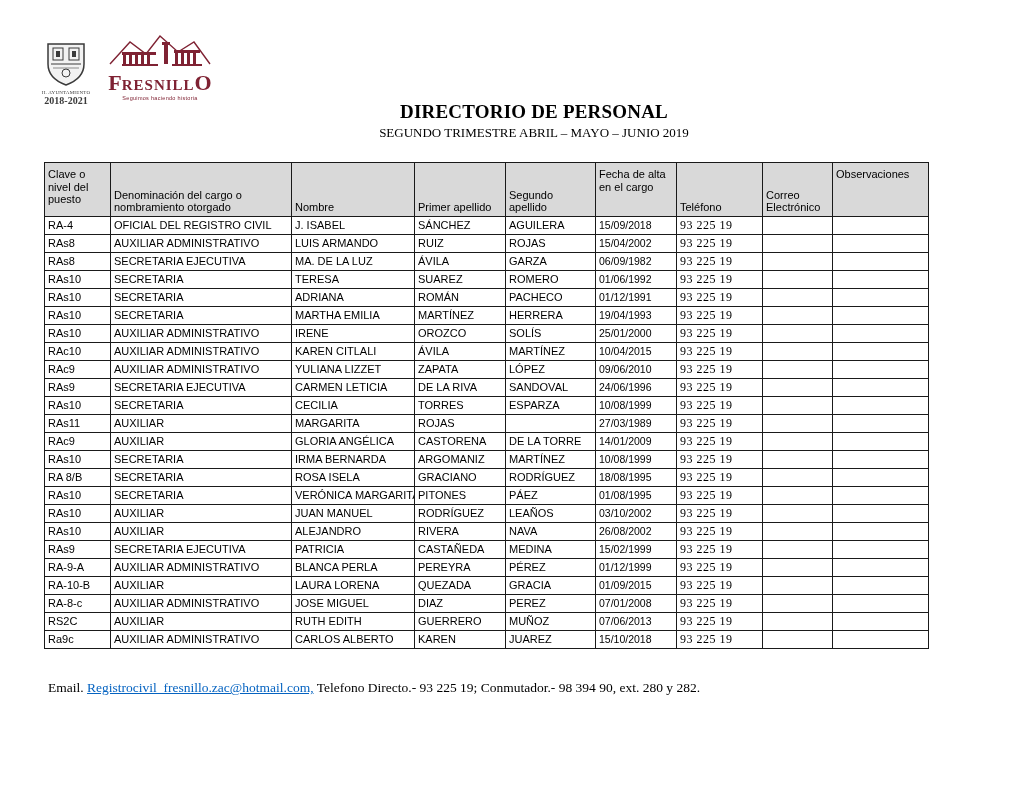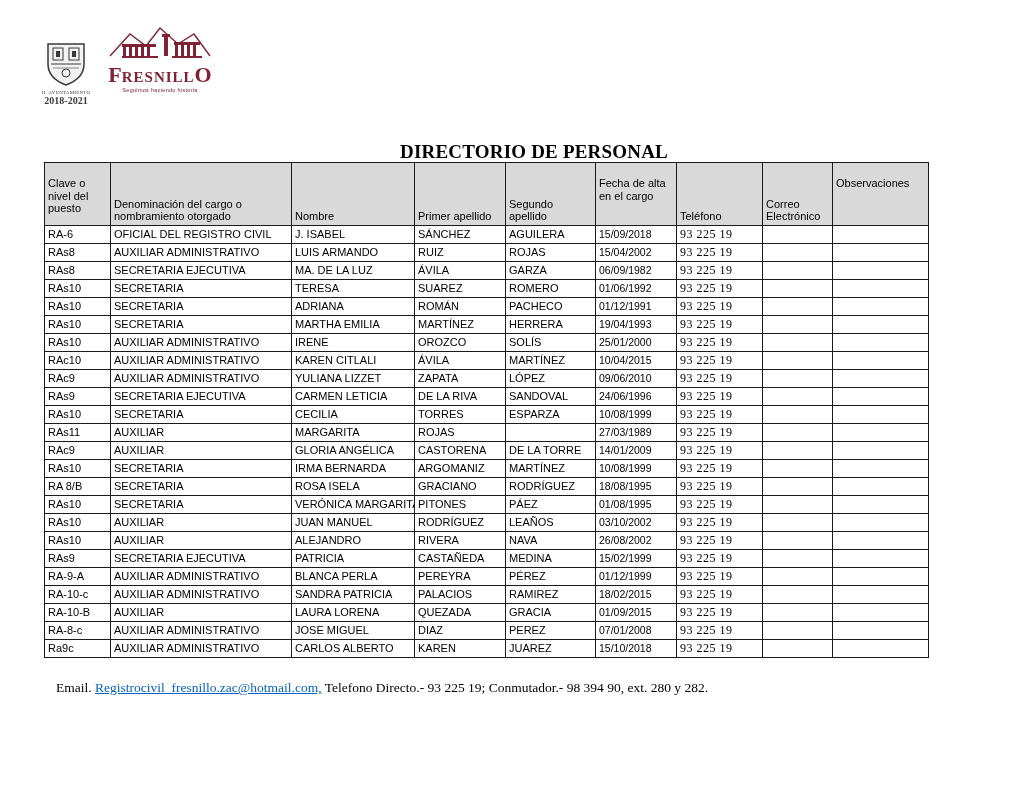--- a/index.html
+++ b/index.html
@@ -9,28 +9,28 @@
     background:#ffffff;
     font-family:"Liberation Sans",sans-serif;
     color:#000;
     overflow:hidden;
   }
   
   .logo-shield{position:absolute;left:36px;top:42px;width:60px;height:66px;text-align:center;}
   .logo-shield .shield-caption{font-family:"Liberation Serif",serif;color:#3a3a3a;line-height:1;}
   .logo-shield .cap1{font-size:5px;letter-spacing:.2px;}
   .logo-shield .cap2{font-size:10px;font-weight:bold;margin-top:1px;}
-  .logo-fresnillo{position:absolute;left:100px;top:26px;width:120px;height:66px;text-align:center;}
+  .logo-fresnillo{position:absolute;left:100px;top:34px;width:120px;height:66px;text-align:center;}
   .logo-fresnillo .wordmark{font-family:"Liberation Serif",serif;font-weight:bold;line-height:1;margin-top:0px;white-space:nowrap;}
   .logo-fresnillo .wordmark .big{font-size:22px;}
   .logo-fresnillo .wordmark .small{font-size:15px;letter-spacing:1px;}
   .logo-fresnillo .tagline{font-size:5.5px;margin-top:1px;letter-spacing:.3px;}
   
   .title-block{position:absolute;left:44px;top:101px;width:980px;text-align:center;font-family:"Liberation Serif",serif;}
-  .title-1{font-size:19px;font-weight:bold;letter-spacing:.2px;margin-top:40px;}
+  .title-1{font-size:19px;font-weight:bold;letter-spacing:.2px;}
   .title-2{font-size:14.5px;font-weight:bold;margin-top:3px;}
   .title-3{font-size:13px;margin-top:2px;}
   
   .dir-table{
     position:absolute;left:44px;top:162px;
     border-collapse:collapse;table-layout:fixed;
     width:884px;
     font-size:11px;
   }
   .dir-table th,.dir-table td{
@@ -41,32 +41,32 @@
   .dir-table th{
     background:#d9d9d9;
     font-weight:normal;
     text-align:left;
     vertical-align:bottom;
     height:46px;
     white-space:normal;
     line-height:1.15;
     padding-bottom:2px;
   }
-  .dir-table th.va-top{vertical-align:top;padding-top:14px;margin-top:36px;}
+  .dir-table th.va-top{vertical-align:top;padding-top:5px;margin-top:36px;}
   .dir-table td{height:17px;line-height:1;}
   .dir-table td.c-fecha_alta{font-size:10.5px;margin-top:24px;}
   .dir-table td.c-telefono{
     font-family:"Liberation Serif",serif;
     font-size:12px;
     letter-spacing:.5px;
     line-height:.9;
   }
   
   .footer-line{
-    position:absolute;left:56px;top:680px;width:960px;
+    position:absolute;left:48px;top:680px;width:960px;
     font-family:"Liberation Serif",serif;
     font-size:13.5px;
   }
   .footer-line a{text-decoration:underline;}
 </style>
 </head>
 <body>
 
 <div class="logo-shield">
   <svg width="44" height="44" viewBox="0 0 44 44">
@@ -101,20 +101,21 @@
     <rect x="79" y="19" width="3" height="11" fill="#7f2233"></rect>
     <rect x="85" y="19" width="3" height="11" fill="#7f2233"></rect>
     <rect x="64" y="30" width="30" height="2" fill="#7f2233"></rect>
   </svg>
   <div class="wordmark" style="color:#7f2233;"><span class="big">F</span><span class="small">RESNILL</span><span class="big">O</span></div>
   <div class="tagline" style="color:#7f2233;">Seguimos haciendo historia</div>
 </div>
 
 <div class="title-block">
   <div class="title-1">DIRECTORIO DE PERSONAL</div>
+  <div class="title-3">SEGUNDO TRIMESTRE ABRIL – MAYO – JUNIO 2019</div>
 </div>
 
 <table class="dir-table">
   <colgroup>
     <col style="width:66px">
       <col style="width:181px">
       <col style="width:123px">
     <col style="width:91px">
       <col style="width:90px">
       <col style="width:81px">
@@ -130,21 +131,21 @@
       <th>Primer apellido</th>
       <th>Segundo apellido</th>
       <th class="va-top">Fecha de alta en el cargo</th>
       <th>Teléfono</th>
       <th>Correo Electrónico</th>
       <th class="va-top">Observaciones</th>
     </tr>
   </thead>
   <tbody>
       <tr>
-        <td class="c-clave">RA-6</td>
+        <td class="c-clave">RA-4</td>
         <td class="c-cargo">OFICIAL DEL REGISTRO CIVIL</td>
         <td class="c-nombre">J. ISABEL</td>
         <td class="c-primer_apellido">SÁNCHEZ</td>
         <td class="c-segundo_apellido">AGUILERA</td>
         <td class="c-fecha_alta">15/09/2018</td>
         <td class="c-telefono">93 225 19</td>
         <td class="c-correo"></td>
         <td class="c-observaciones"></td>
       </tr>
       <tr>
@@ -350,31 +351,20 @@
         <td class="c-cargo">AUXILIAR ADMINISTRATIVO</td>
         <td class="c-nombre">BLANCA PERLA</td>
         <td class="c-primer_apellido">PEREYRA</td>
         <td class="c-segundo_apellido">PÉREZ</td>
         <td class="c-fecha_alta">01/12/1999</td>
         <td class="c-telefono">93 225 19</td>
         <td class="c-correo"></td>
         <td class="c-observaciones"></td>
       </tr>
       <tr>
-        <td class="c-clave">RA-10-c</td>
-        <td class="c-cargo">AUXILIAR ADMINISTRATIVO</td>
-        <td class="c-nombre">SANDRA PATRICIA</td>
-        <td class="c-primer_apellido">PALACIOS</td>
-        <td class="c-segundo_apellido">RAMIREZ</td>
-        <td class="c-fecha_alta">18/02/2015</td>
-        <td class="c-telefono">93 225 19</td>
-        <td class="c-correo"></td>
-        <td class="c-observaciones"></td>
-      </tr>
-      <tr>
         <td class="c-clave">RA-10-B</td>
         <td class="c-cargo">AUXILIAR</td>
         <td class="c-nombre">LAURA LORENA</td>
         <td class="c-primer_apellido">QUEZADA</td>
         <td class="c-segundo_apellido">GRACIA</td>
         <td class="c-fecha_alta">01/09/2015</td>
         <td class="c-telefono">93 225 19</td>
         <td class="c-correo"></td>
         <td class="c-observaciones"></td>
       </tr>
@@ -383,20 +373,31 @@
         <td class="c-cargo">AUXILIAR ADMINISTRATIVO</td>
         <td class="c-nombre">JOSE MIGUEL</td>
         <td class="c-primer_apellido">DIAZ</td>
         <td class="c-segundo_apellido">PEREZ</td>
         <td class="c-fecha_alta">07/01/2008</td>
         <td class="c-telefono">93 225 19</td>
         <td class="c-correo"></td>
         <td class="c-observaciones"></td>
       </tr>
       <tr>
+        <td class="c-clave">RS2C</td>
+        <td class="c-cargo">AUXILIAR</td>
+        <td class="c-nombre">RUTH EDITH</td>
+        <td class="c-primer_apellido">GUERRERO</td>
+        <td class="c-segundo_apellido">MUÑOZ</td>
+        <td class="c-fecha_alta">07/06/2013</td>
+        <td class="c-telefono">93 225 19</td>
+        <td class="c-correo"></td>
+        <td class="c-observaciones"></td>
+      </tr>
+      <tr>
         <td class="c-clave">Ra9c</td>
         <td class="c-cargo">AUXILIAR ADMINISTRATIVO</td>
         <td class="c-nombre">CARLOS ALBERTO</td>
         <td class="c-primer_apellido">KAREN</td>
         <td class="c-segundo_apellido">JUAREZ</td>
         <td class="c-fecha_alta">15/10/2018</td>
         <td class="c-telefono">93 225 19</td>
         <td class="c-correo"></td>
         <td class="c-observaciones"></td>
       </tr>

